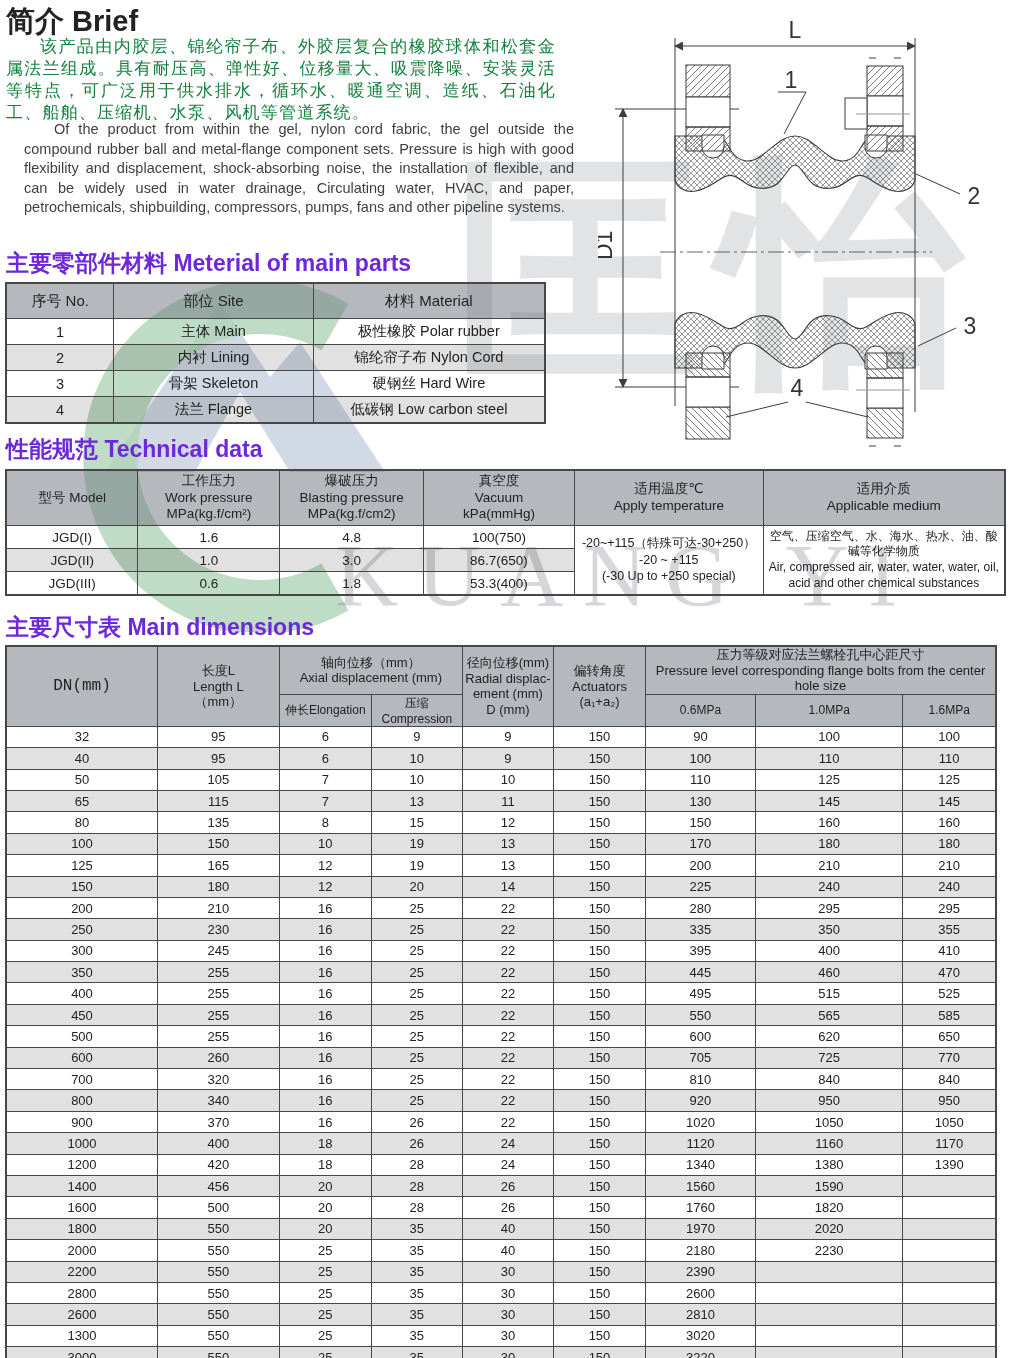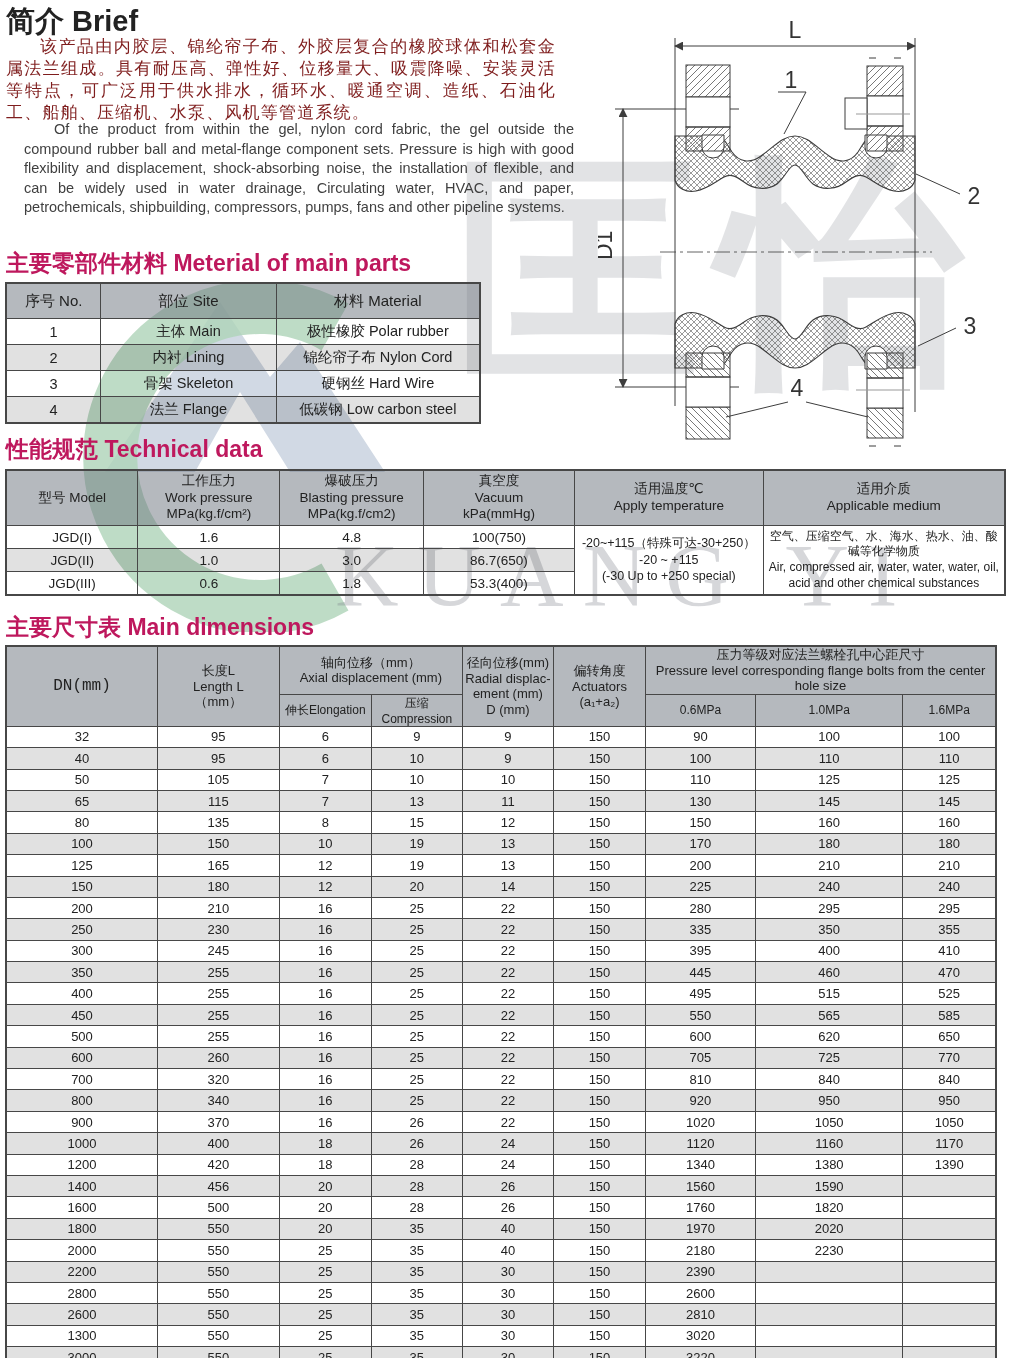--- a/index.html
+++ b/index.html
@@ -21,42 +21,42 @@
     font-family:"Liberation Serif","DejaVu Serif",serif;letter-spacing:19px;
     color:rgba(118,124,132,0.30);white-space:nowrap;
   }
 
   
   .content{position:absolute;z-index:1;}
 
   .brief-title{left:6px;top:2px;font-size:29px;font-weight:bold;color:#222;}
   .para-zh{
     left:6px;top:36px;width:550px;font-size:17px;line-height:22px;
-    letter-spacing:1.2px;text-align:justify;text-indent:34px;color:#7f1d1d;
+    letter-spacing:1.2px;text-align:justify;text-indent:34px;color:#15803d;
   }
   .para-en{
     left:6px;top:120px;width:550px;font-size:14.5px;line-height:19.5px;
     text-align:justify;text-indent:30px;color:#3f3f3f;margin-left:18px;
   }
-  .sec-title{font-size:23px;font-weight:bold;color:#be185d;white-space:nowrap;}
+  .sec-title{font-size:23px;font-weight:bold;color:#6d28d9;white-space:nowrap;}
   #materials-title{left:6px;top:248px;}
   #tech-title{left:6px;top:434px;}
   #dims-title{left:6px;top:612px;}
 
   table{border-collapse:collapse;table-layout:fixed;background:transparent;}
   th,td{
     border:1px solid #474747;text-align:center;vertical-align:middle;
     padding:0 2px;overflow:hidden;color:#222;
   }
   table{border:2px solid #474747;}
   thead th{background:rgba(108,115,125,0.50);font-weight:normal;}
   .ml{white-space:pre-line;}
   tbody tr:nth-child(even) td{background:rgba(25,25,25,0.13);}
 
-  #materials-table{left:5px;top:282px;width:476px;}
+  #materials-table{left:5px;top:282px;width:541px;}
   #materials-table th{height:34px;font-size:15px;}
   #materials-table td{height:25px;font-size:14.5px;}
 
   #tech-table{left:5px;top:469px;width:1001px;}
   #tech-table th{height:54px;font-size:13.5px;line-height:1.25;}
   #tech-table td{height:22px;font-size:13.5px;}
   #tech-table .cell-temp{font-size:12.5px;line-height:1.35;background:transparent;}
   #tech-table .cell-medium{font-size:12px;line-height:1.3;background:transparent;}
 
   #dims-table{left:5px;top:645px;width:992px;}

